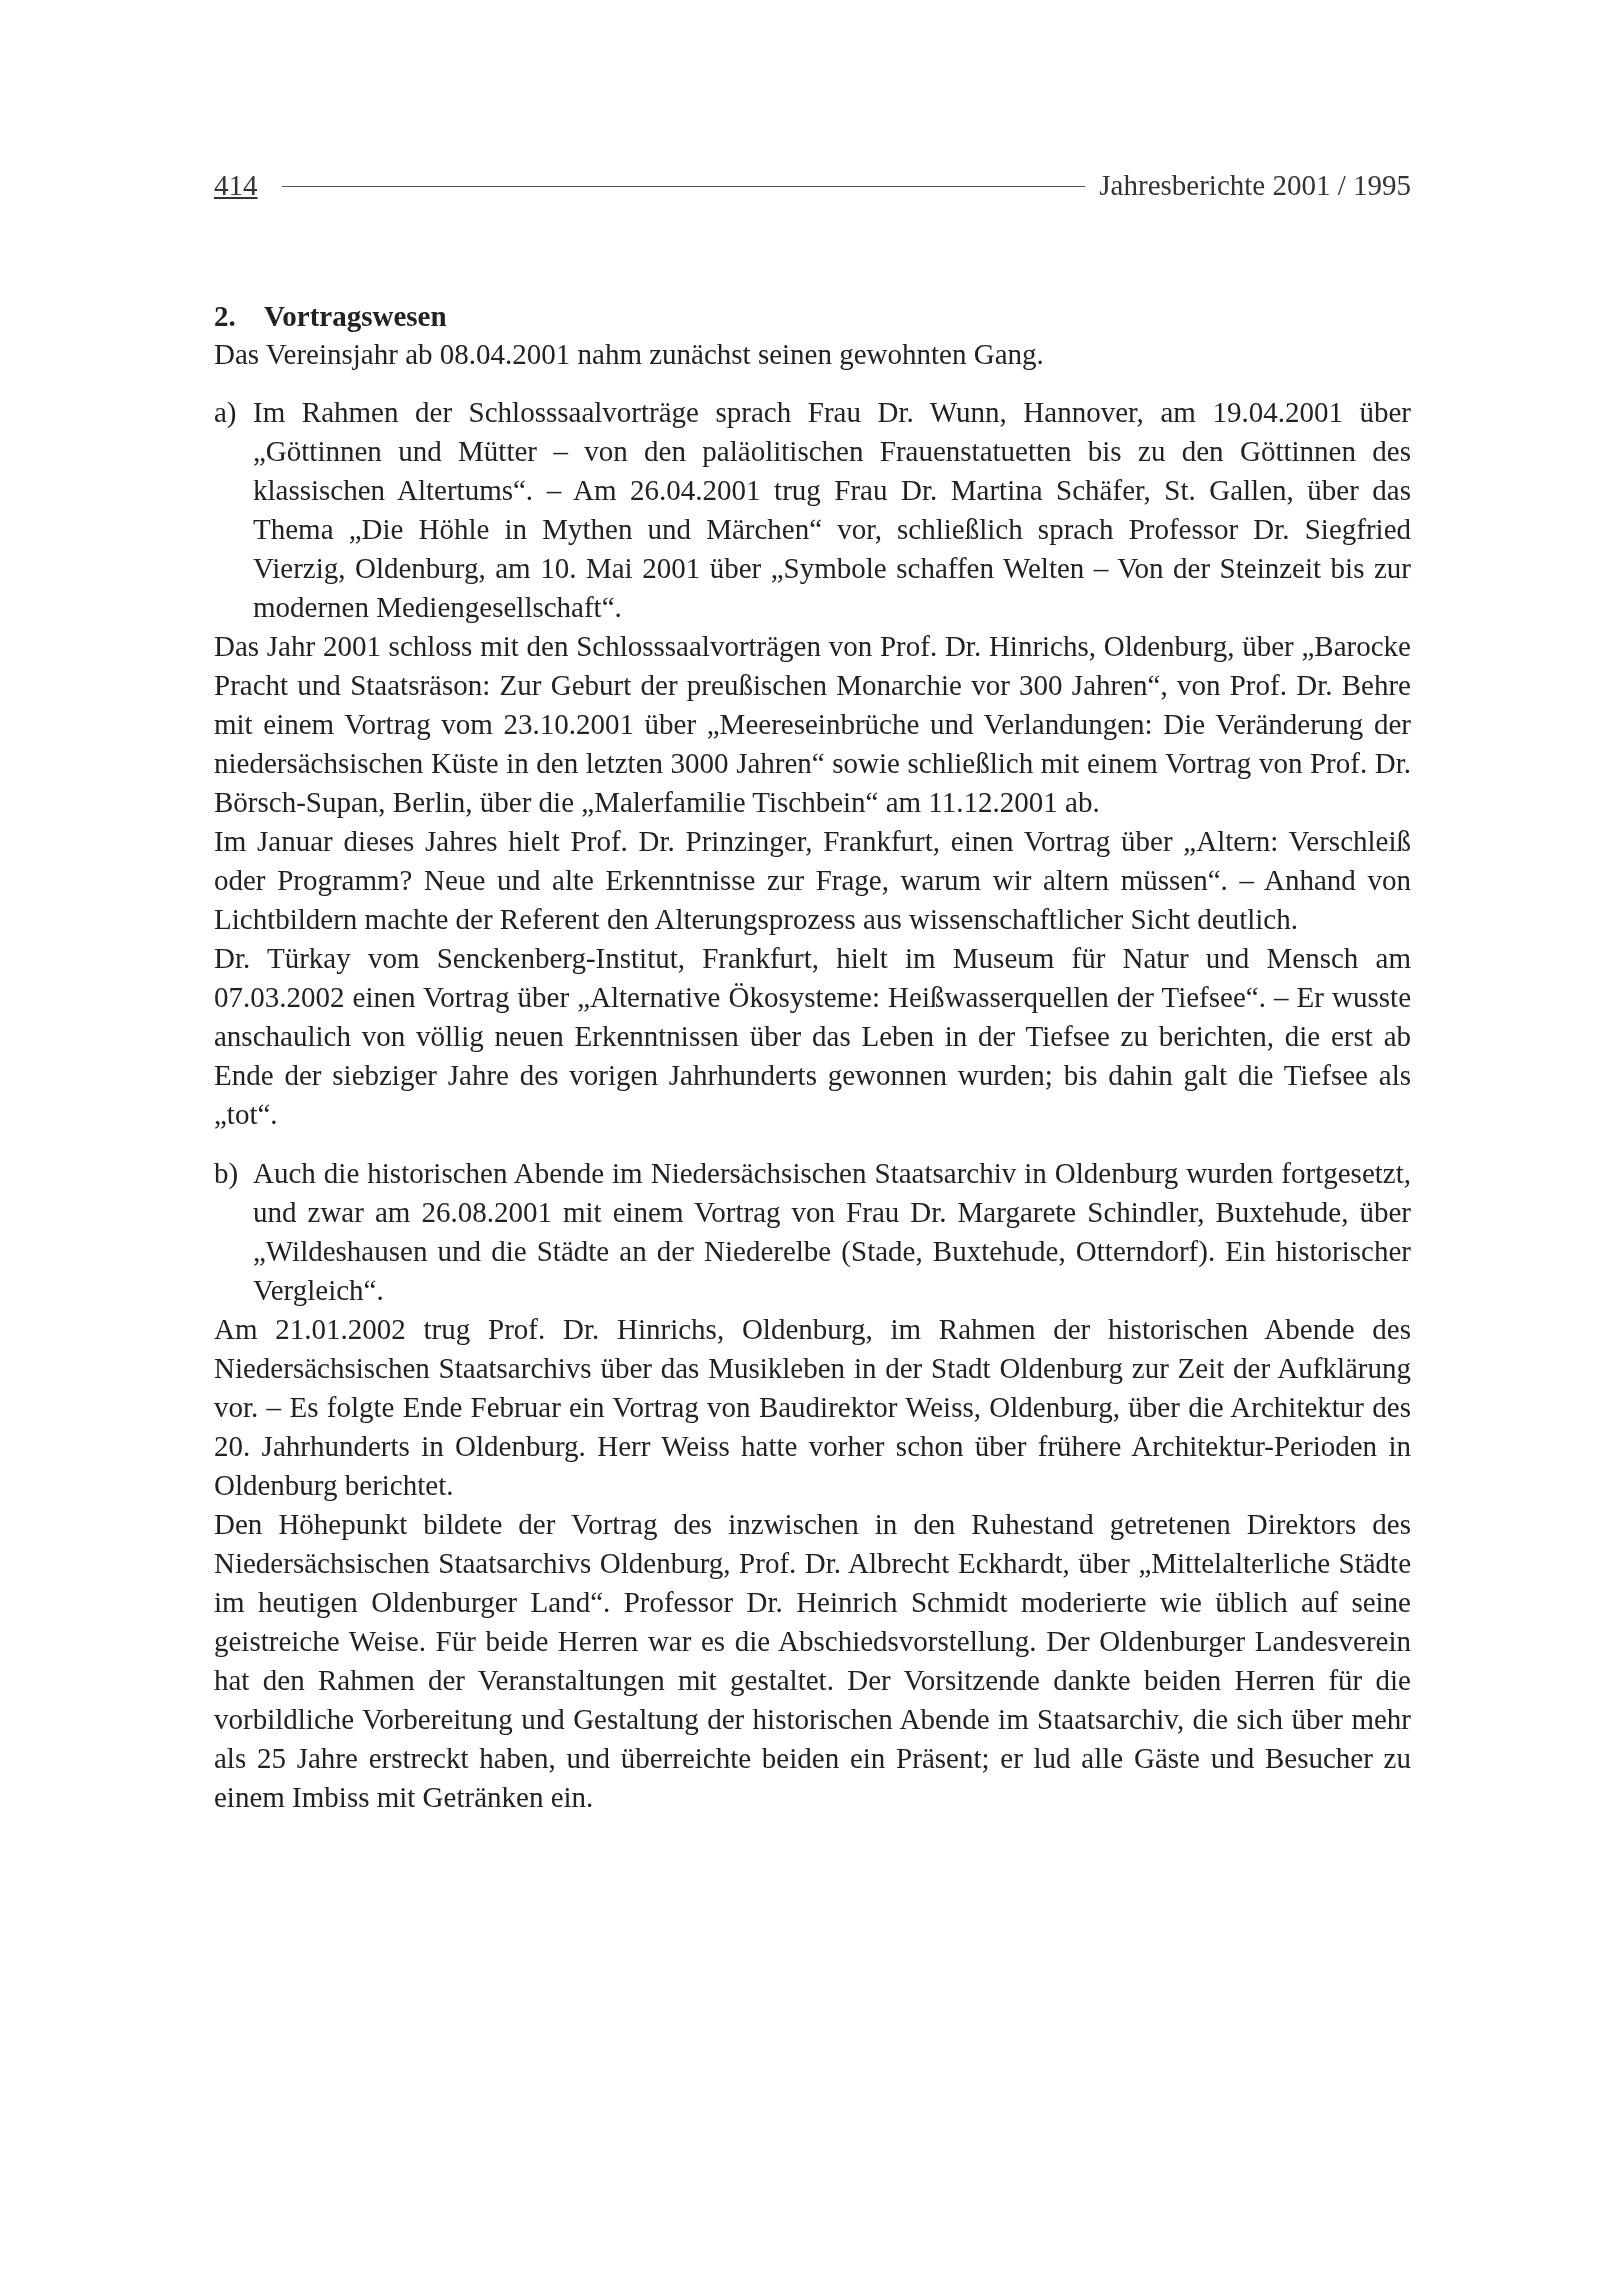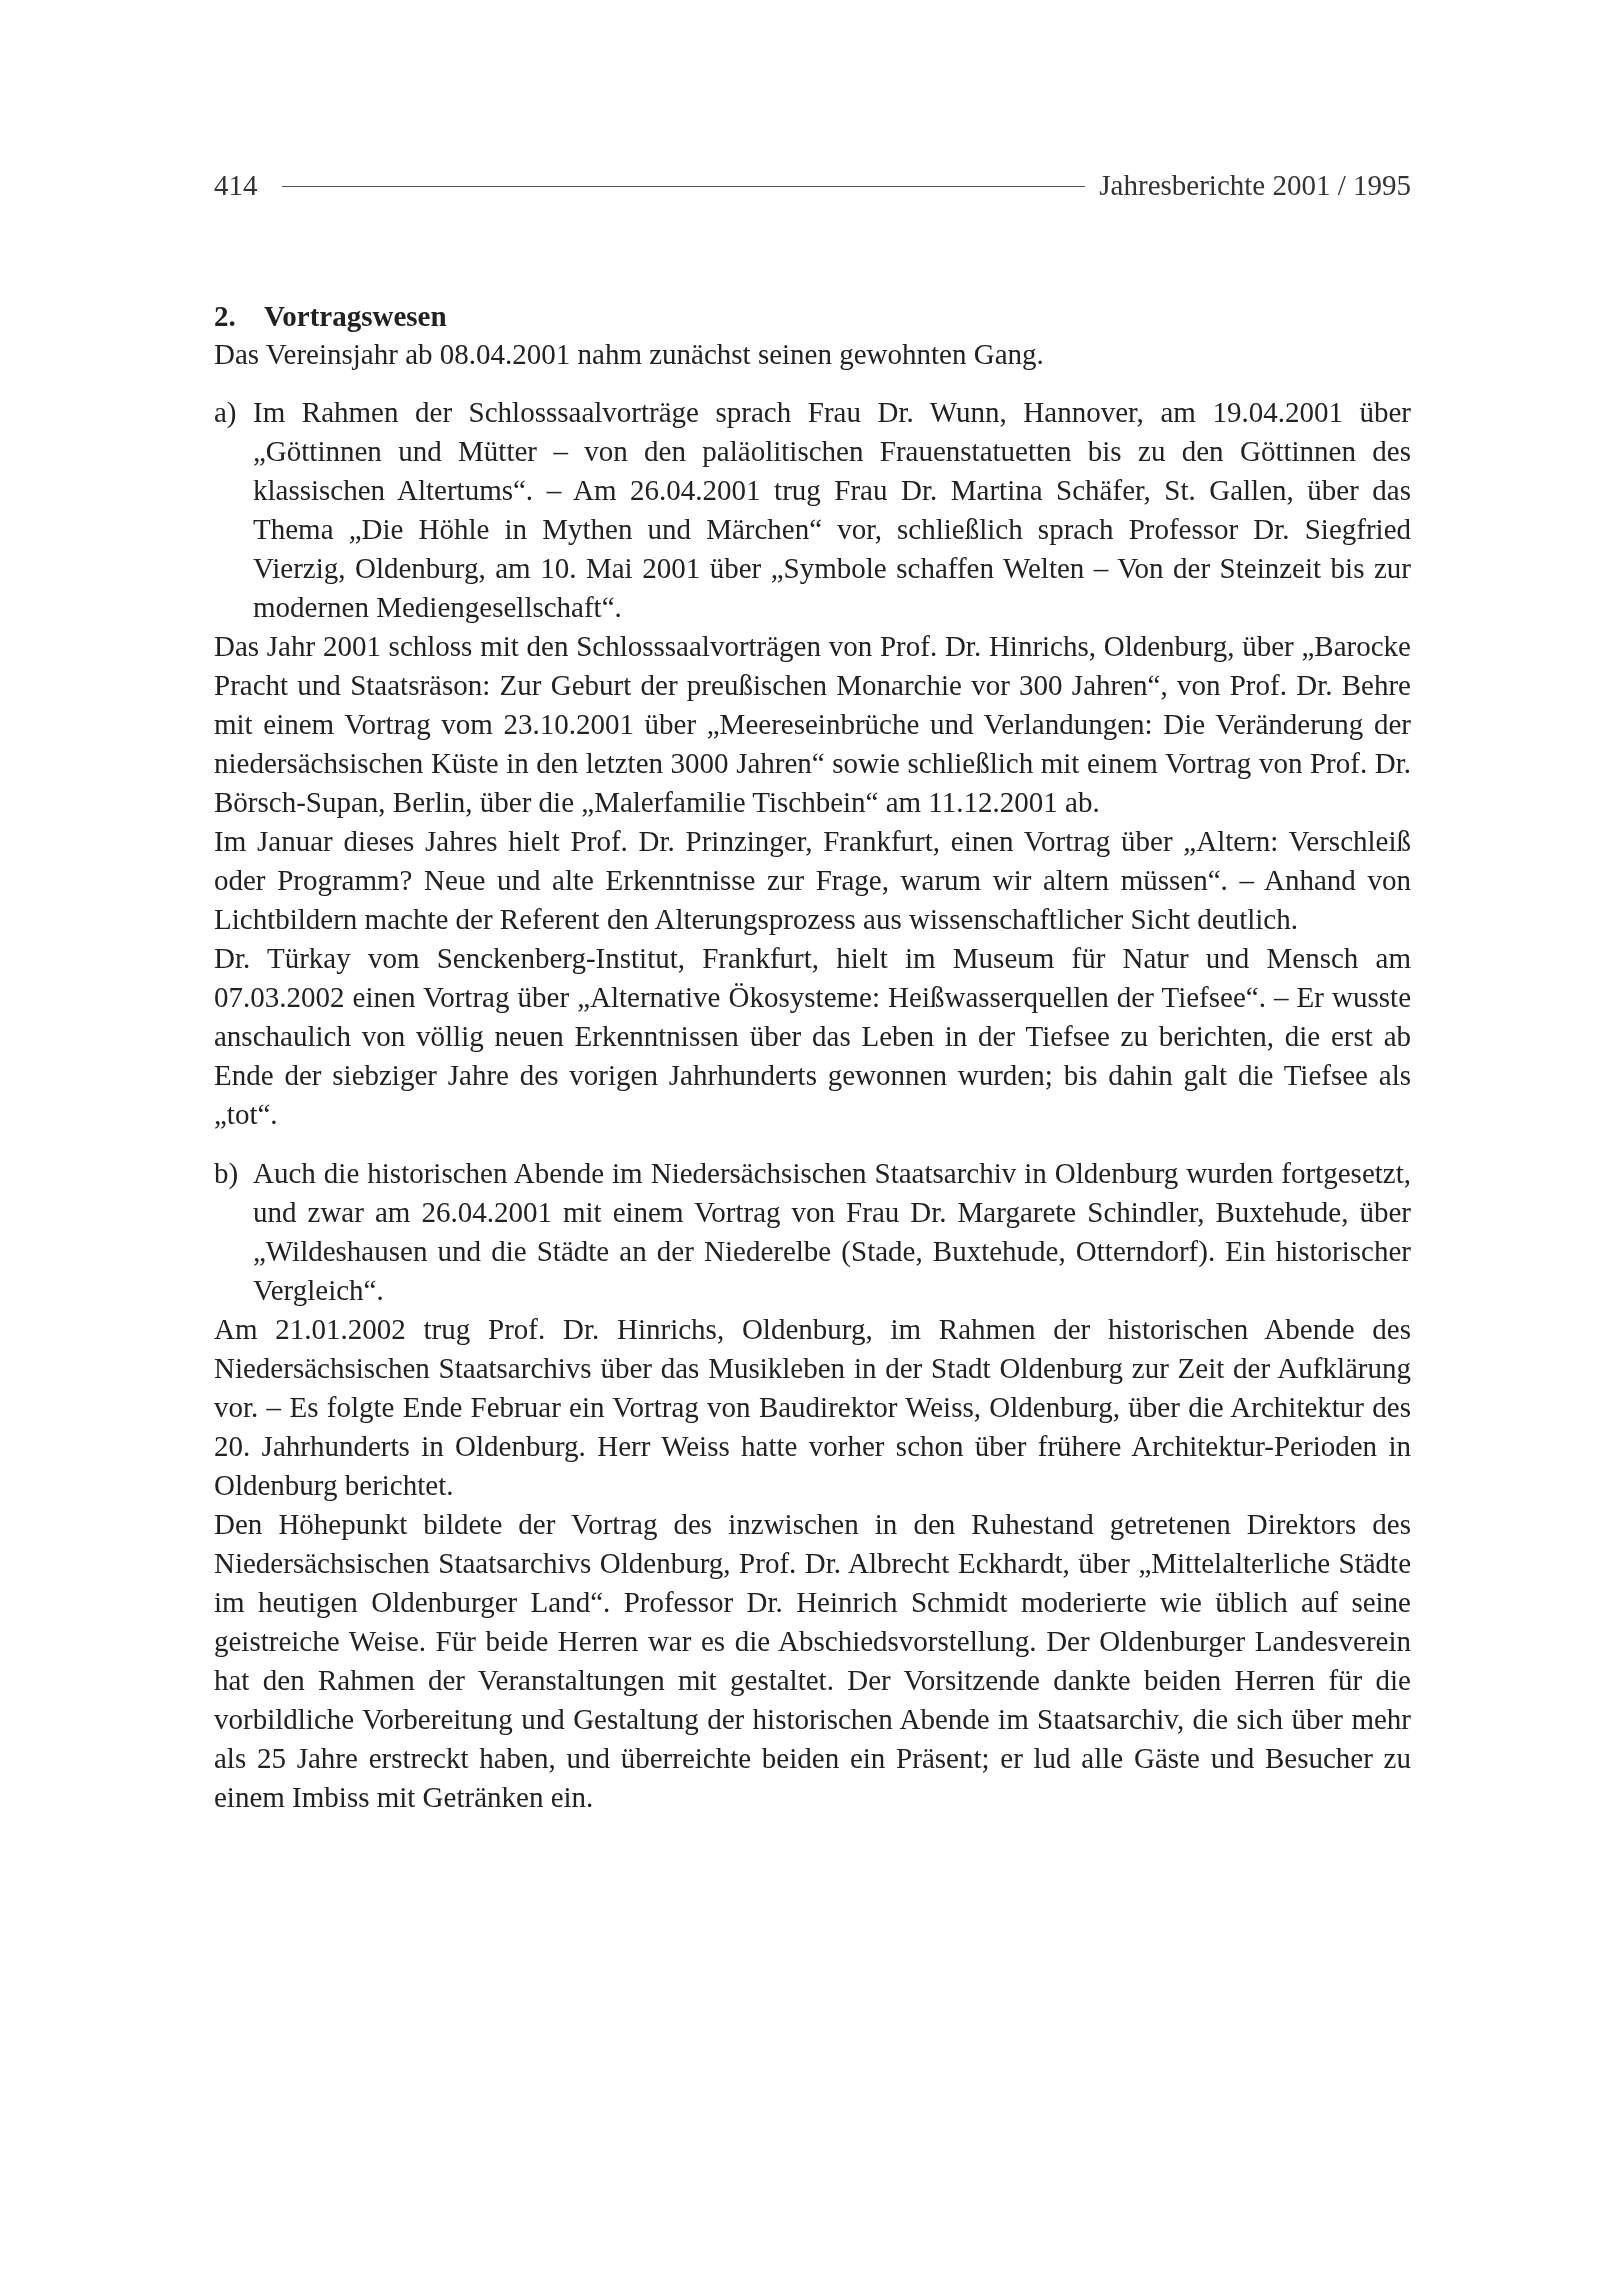--- a/index.html
+++ b/index.html
@@ -8,21 +8,21 @@
     font-family: "Liberation Serif", "DejaVu Serif", serif;
     color: #222222;
   }
   .page {
     position: absolute; left: 214px; top: 161px; width: 1197px;
   }
   .running-head {
     display: flex; align-items: center; height: 48px;
     font-size: 29px; color: #333333;
   }
-  .running-head .pagenum { flex: 0 0 auto; }
+  .running-head .pagenum { flex: 0 0 auto; text-decoration: underline; }
   .running-head .rule {
     flex: 1 1 auto; height: 0; border-top: 1.6px solid #555555;
     margin: 0 14.5px 0 24px; position: relative; top: 1.6px;
   }
   .running-head .title { flex: 0 0 auto; }
   .section-heading {
     margin-top: 89px; font-size: 29px; font-weight: bold; line-height: 37px;
     display: flex;
   }
   .section-heading .num { width: 50px; }
@@ -63,20 +63,20 @@
     </div>
 
     <p class="para">Das Jahr 2001 schloss mit den Schlosssaalvorträgen von Prof. Dr. Hinrichs, Oldenburg, über „Barocke Pracht und Staatsräson: Zur Geburt der preußischen Monarchie vor 300 Jahren“, von Prof. Dr. Behre mit einem Vortrag vom 23.10.2001 über „Meereseinbrüche und Verlandungen: Die Veränderung der niedersächsischen Küste in den letzten 3000 Jahren“ sowie schließlich mit einem Vortrag von Prof. Dr. Börsch-Supan, Berlin, über die „Malerfamilie Tischbein“ am 11.12.2001 ab.</p>
     <p class="para">Im Januar dieses Jahres hielt Prof. Dr. Prinzinger, Frankfurt, einen Vortrag über „Altern: Verschleiß oder Programm? Neue und alte Erkenntnisse zur Frage, warum wir altern müssen“. – Anhand von Lichtbildern machte der Referent den Alterungsprozess aus wissenschaftlicher Sicht deutlich.</p>
     <p class="para">Dr. Türkay vom Senckenberg-Institut, Frankfurt, hielt im Museum für Natur und Mensch am 07.03.2002 einen Vortrag über „Alternative Ökosysteme: Heißwasserquellen der Tiefsee“. – Er wusste anschaulich von völlig neuen Erkenntnissen über das Leben in der Tiefsee zu berichten, die erst ab Ende der siebziger Jahre des vorigen Jahrhunderts gewonnen wurden; bis dahin galt die Tiefsee als „tot“.</p>
 
     <div class="gap"></div>
 
     <div class="item">
       <span class="marker">b)</span>
-      <span class="body">Auch die historischen Abende im Niedersächsischen Staatsarchiv in Oldenburg wurden fortgesetzt, und zwar am 26.04.2001 mit einem Vortrag von Frau Dr. Margarete Schindler, Buxtehude, über „Wildeshausen und die Städte an der Niederelbe (Stade, Buxtehude, Otterndorf). Ein historischer Vergleich“.</span>
+      <span class="body">Auch die historischen Abende im Niedersächsischen Staatsarchiv in Oldenburg wurden fortgesetzt, und zwar am 26.08.2001 mit einem Vortrag von Frau Dr. Margarete Schindler, Buxtehude, über „Wildeshausen und die Städte an der Niederelbe (Stade, Buxtehude, Otterndorf). Ein historischer Vergleich“.</span>
     </div>
 
     <p class="para">Am 21.01.2002 trug Prof. Dr. Hinrichs, Oldenburg, im Rahmen der historischen Abende des Niedersächsischen Staatsarchivs über das Musikleben in der Stadt Oldenburg zur Zeit der Aufklärung vor. – Es folgte Ende Februar ein Vortrag von Baudirektor Weiss, Oldenburg, über die Architektur des 20. Jahrhunderts in Oldenburg. Herr Weiss hatte vorher schon über frühere Architektur-Perioden in Oldenburg berichtet.</p>
     <p class="para">Den Höhepunkt bildete der Vortrag des inzwischen in den Ruhestand getretenen Direktors des Niedersächsischen Staatsarchivs Oldenburg, Prof. Dr. Albrecht Eckhardt, über „Mittelalterliche Städte im heutigen Oldenburger Land“. Professor Dr. Heinrich Schmidt moderierte wie üblich auf seine geistreiche Weise. Für beide Herren war es die Abschiedsvorstellung. Der Oldenburger Landesverein hat den Rahmen der Veranstaltungen mit gestaltet. Der Vorsitzende dankte beiden Herren für die vorbildliche Vorbereitung und Gestaltung der historischen Abende im Staatsarchiv, die sich über mehr als 25 Jahre erstreckt haben, und überreichte beiden ein Präsent; er lud alle Gäste und Besucher zu einem Imbiss mit Getränken ein.</p>
   </div>
 </div>
 
 
 </body></html>

